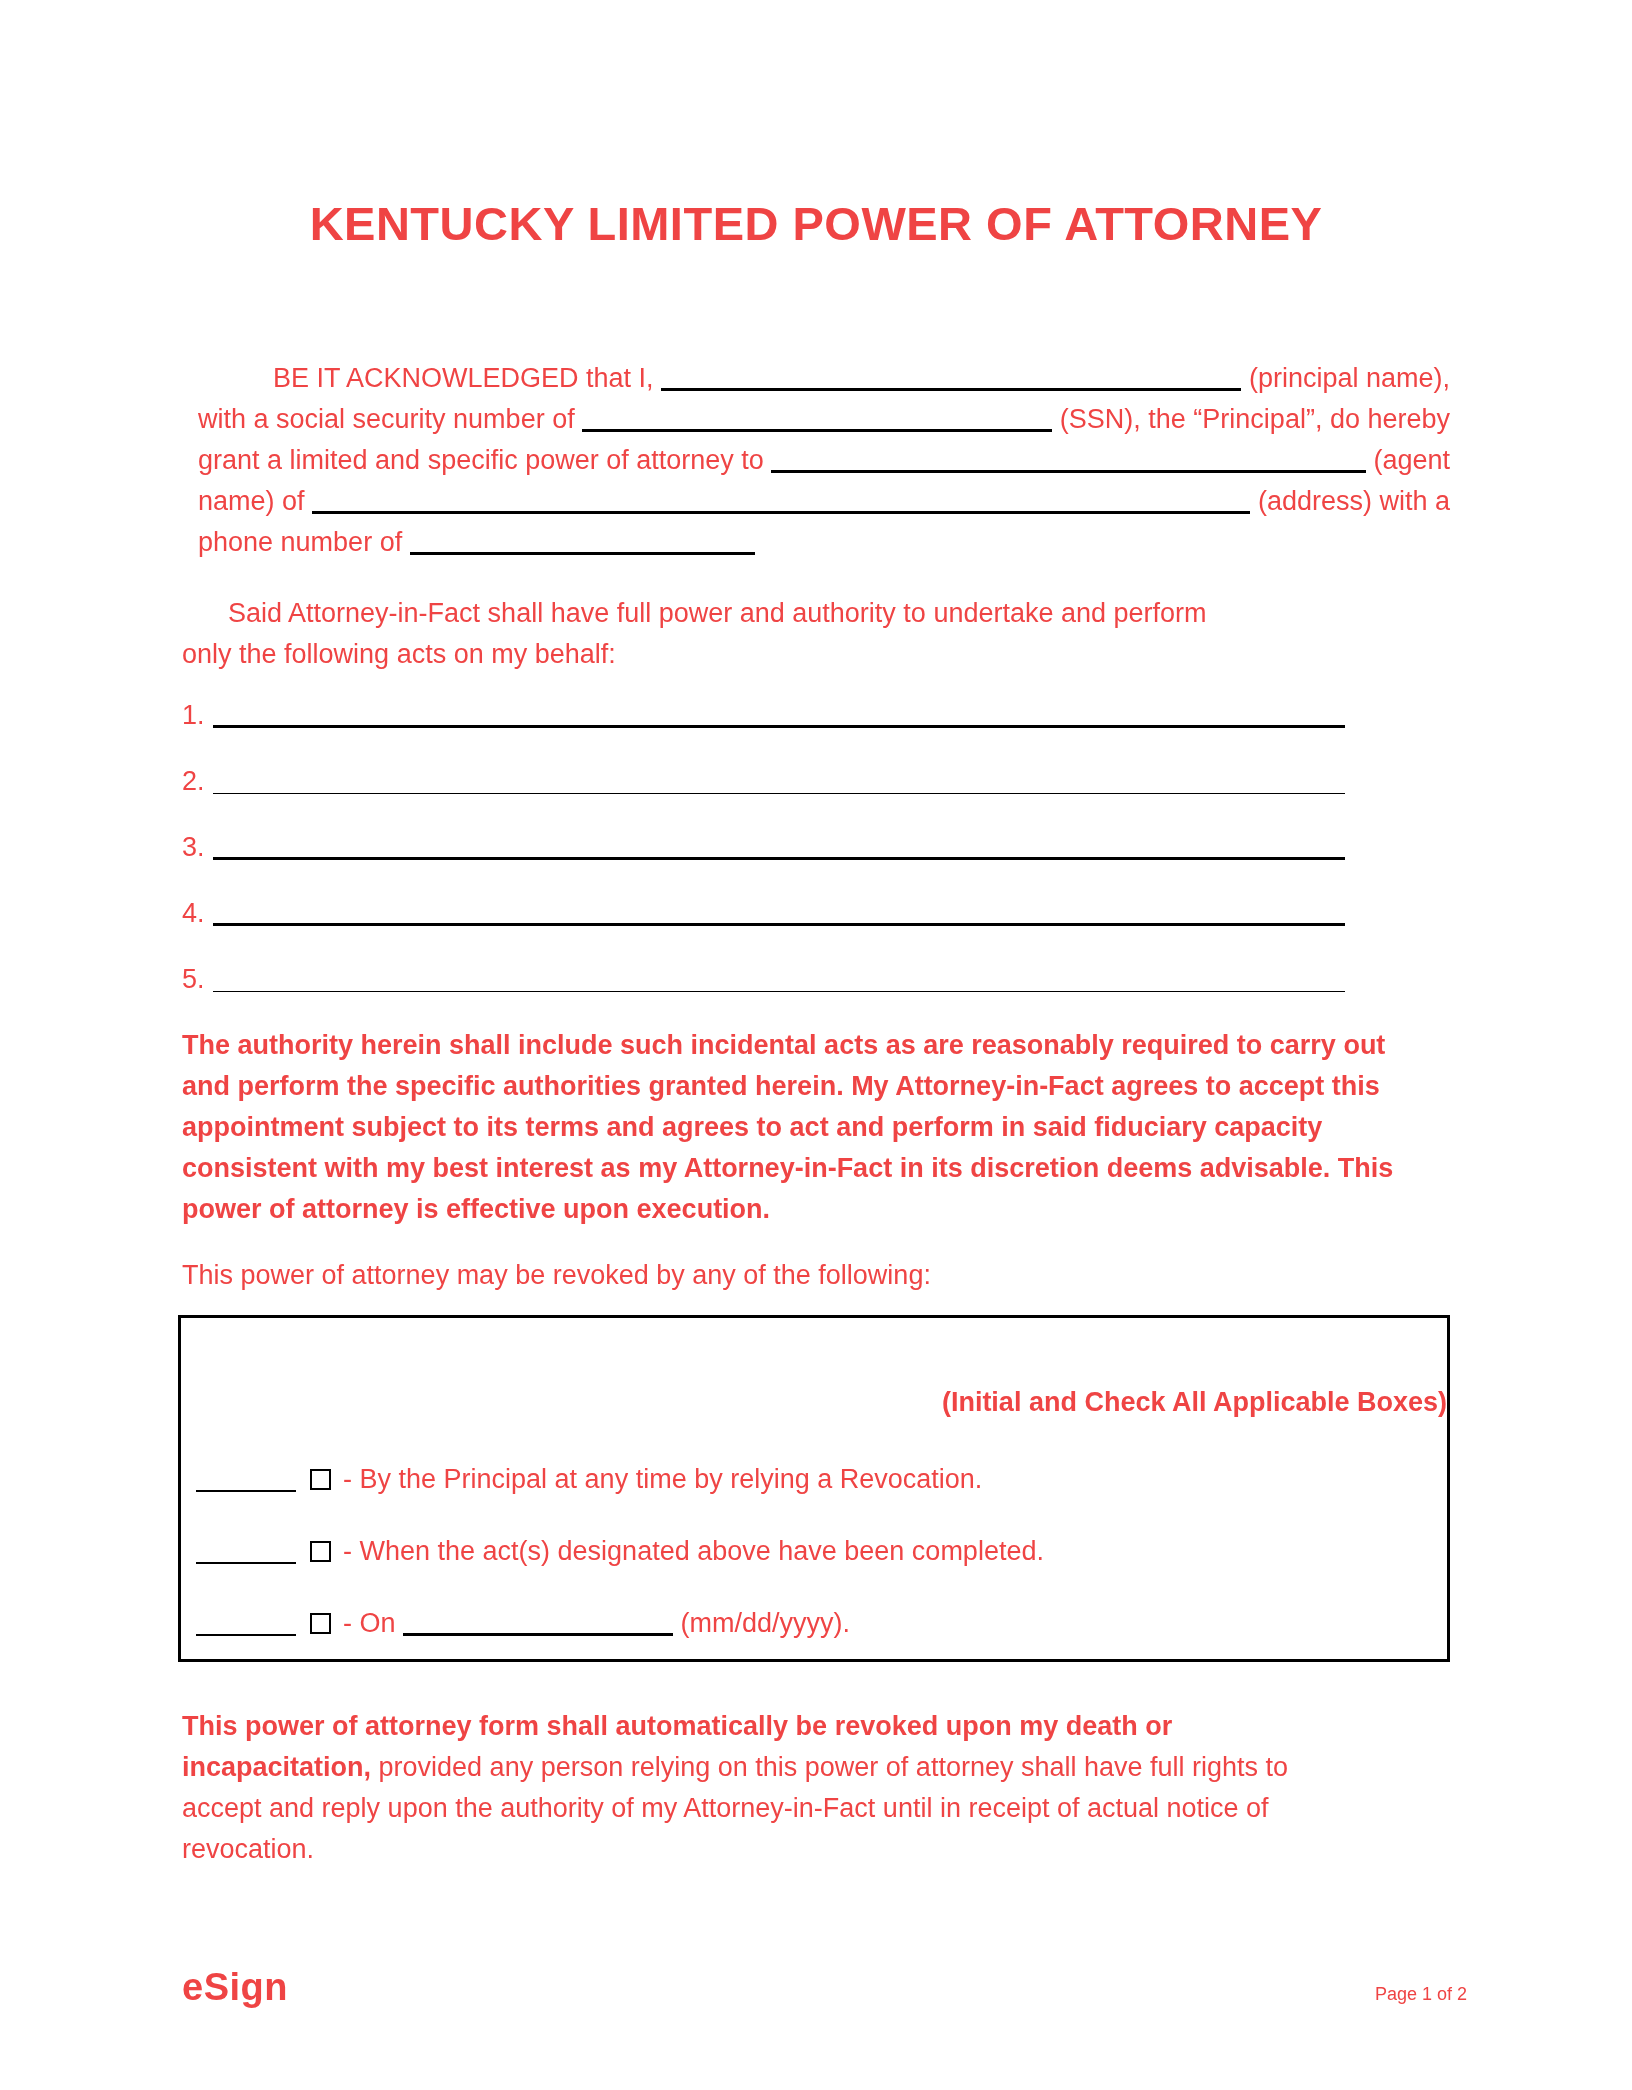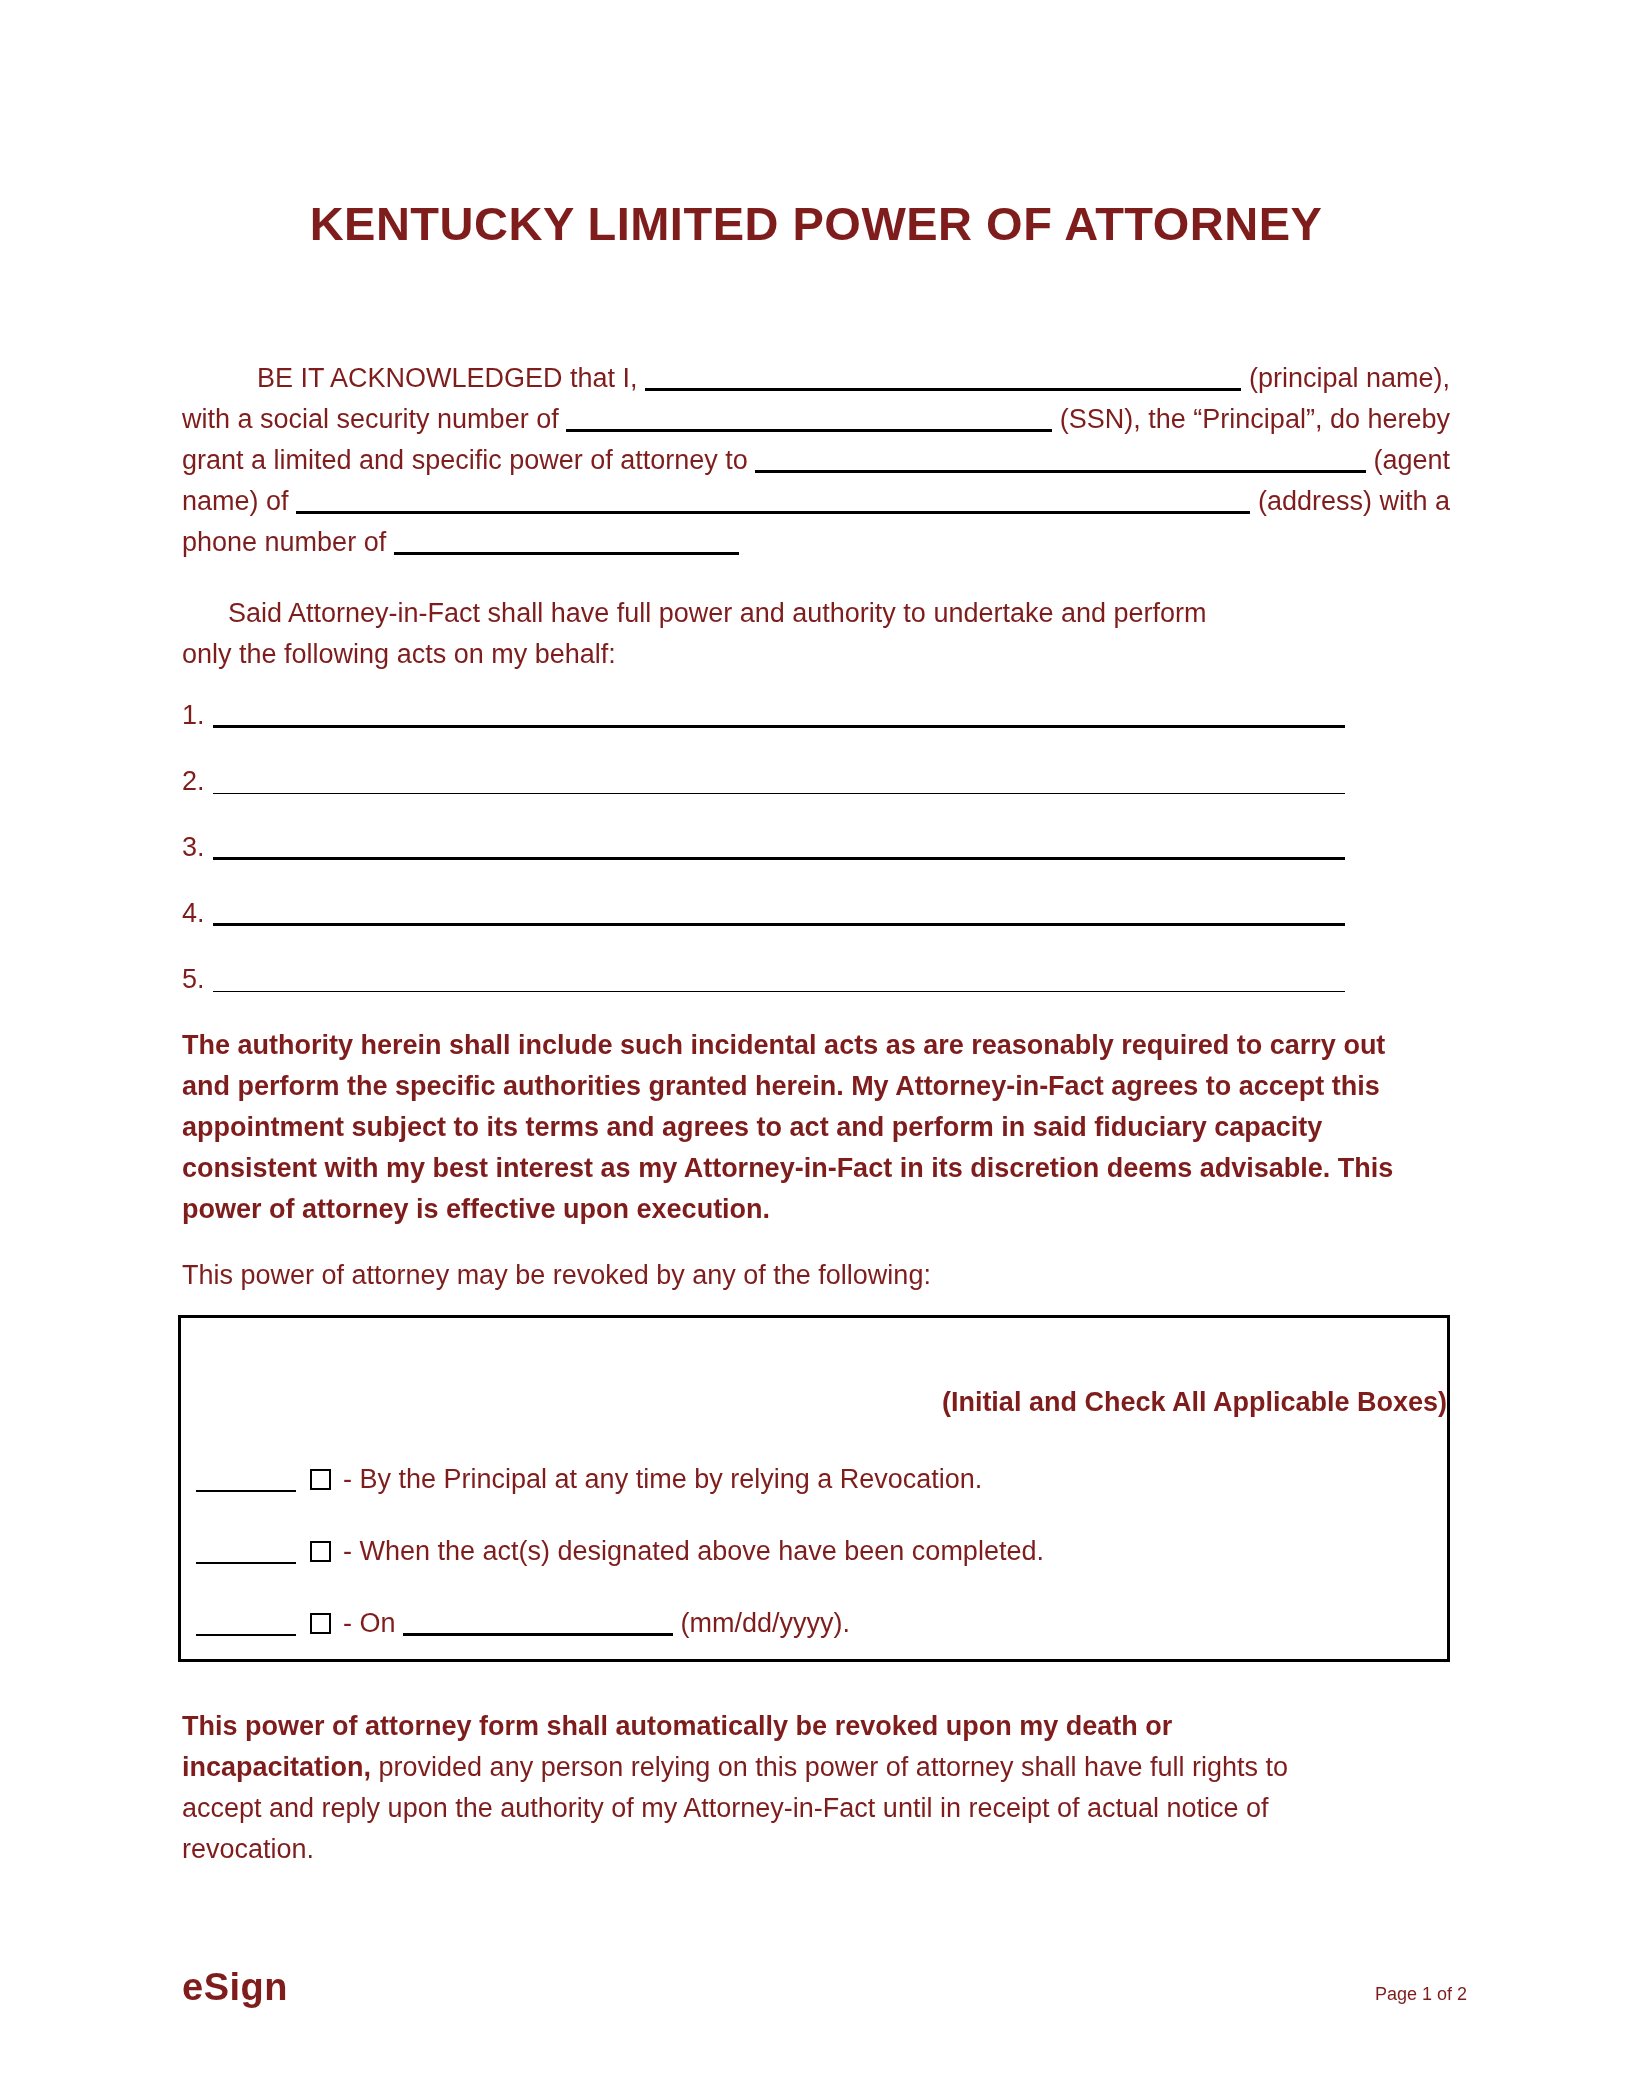--- a/index.html
+++ b/index.html
@@ -1,19 +1,19 @@
 <!DOCTYPE html>
 <html><head>
 <meta charset="utf-8">
 <style>
   html,body{margin:0;padding:0;background:#ffffff;}
   .page{
     position:relative;
     width:1632px;height:2090px;
-    background:#ffffff;color:#7f1d1d;
+    background:#ffffff;color:#ef4444;
     font-family:"Liberation Sans",sans-serif;
     font-size:27px;
     box-sizing:border-box;
     padding:0 182px;
     overflow:hidden;
   }
   h1.title{
     margin:0;padding-top:200px;
     font-size:47px;line-height:1;
     font-weight:bold;text-align:center;
@@ -22,21 +22,21 @@
   .line{display:flex;line-height:41px;}
   .t{white-space:pre;}
   .b{font-weight:bold;}
   .blank{
     border-bottom:3px solid #000;
     margin-bottom:8px;
     min-width:40px;
   }
   .blank.flex{flex:1 1 auto;}
   .indent1{padding-left:75px;}
-  .p1{margin-top:111px;}
+  .p1{margin-top:111px;margin-left:16px;}
   .p2{margin-top:30px;}
   .p2 .line:first-child{padding-left:46px;}
   .acts{margin-top:20px;}
   .act-row{display:flex;line-height:41px;margin-bottom:25px;width:1163px;}
   .act-row .blank{flex:1 1 auto;margin-left:8px;margin-bottom:8px;}
   .acts .act-row:nth-child(1) .blank{border-bottom-width:3.5px;}
   .acts .act-row:nth-child(2) .blank{border-bottom-width:1.5px;}
   .acts .act-row:nth-child(3) .blank{border-bottom-width:3px;}
   .acts .act-row:nth-child(4) .blank{border-bottom-width:3.5px;}
   .acts .act-row:nth-child(5) .blank{border-bottom-width:1.5px;}

